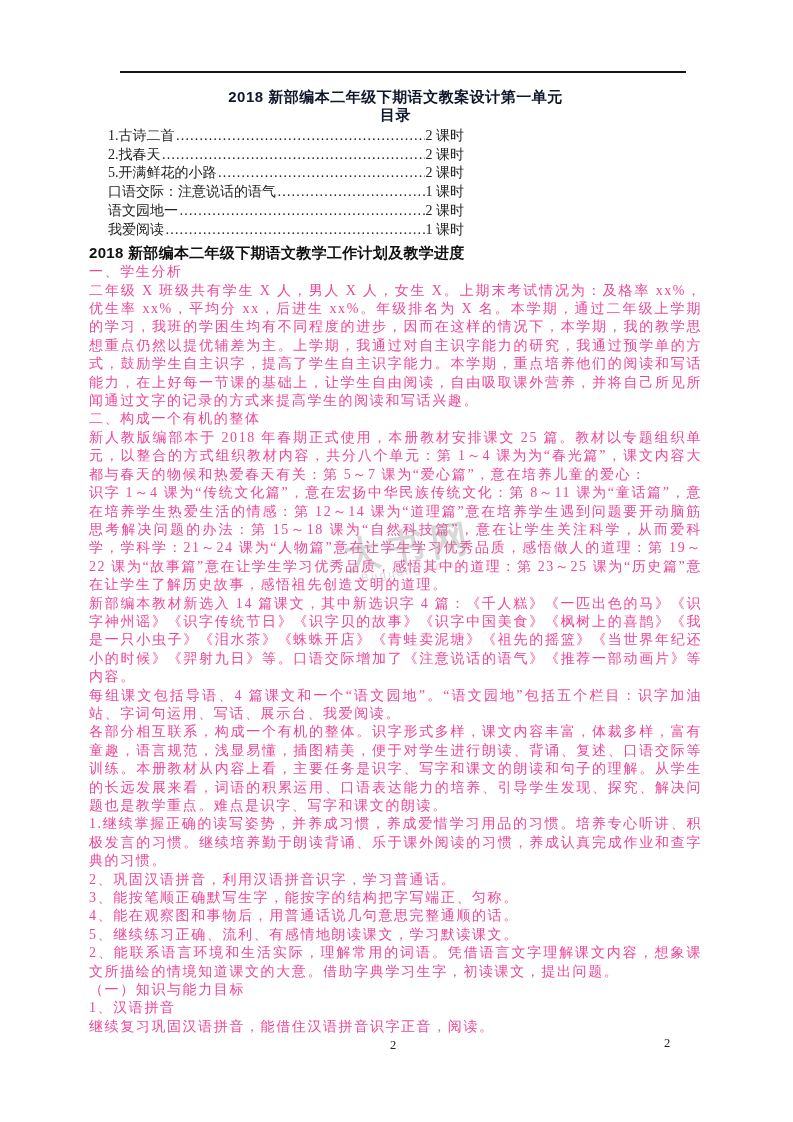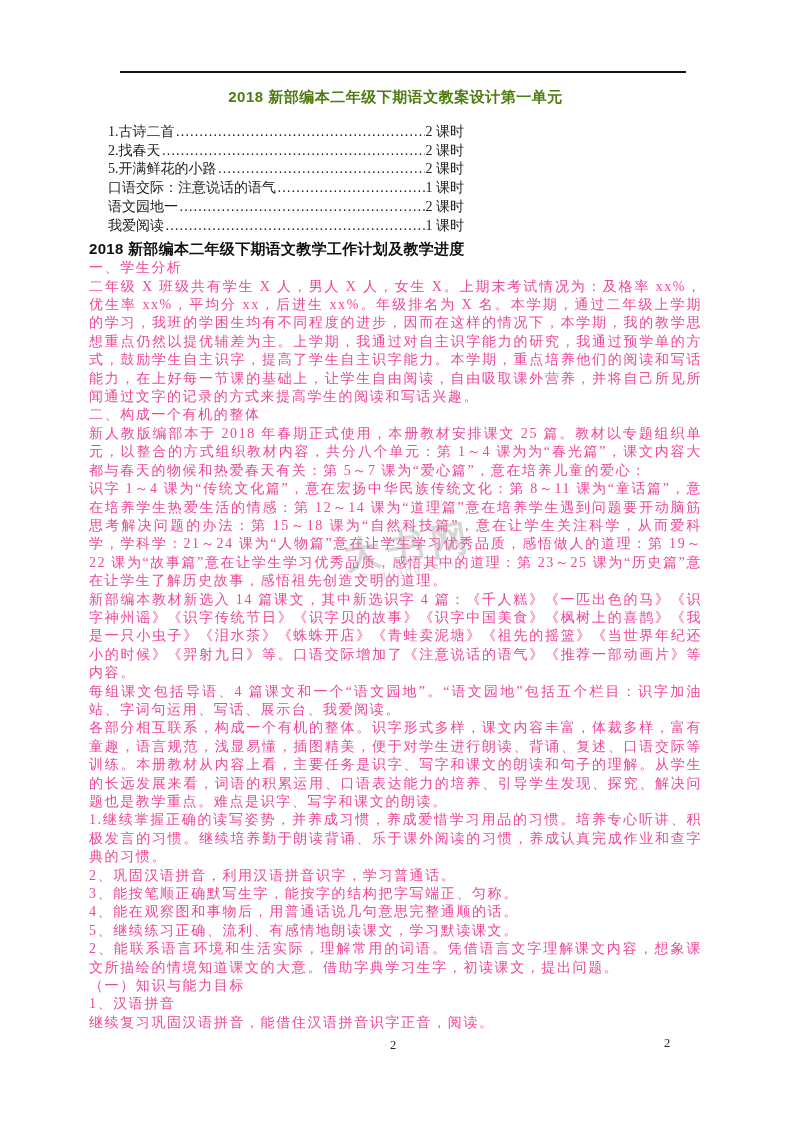--- a/index.html
+++ b/index.html
@@ -11,23 +11,23 @@
   .header-rule{
     position:absolute;left:120px;top:71px;width:566px;height:2px;
     background:#141414;
   }
   .doc{
     position:absolute;left:89px;top:88px;width:613px;
   }
   .doc-title,.toc-title{
     text-align:center;font-weight:bold;font-size:15px;line-height:18px;
     font-family:"Liberation Sans","DejaVu Sans",sans-serif;
-    color:#4d7c0f;letter-spacing:0.5px;white-space:nowrap;
+    color:#0f172a;letter-spacing:0.5px;white-space:nowrap;
   }
-  .toc{margin-left:19px;width:356px;margin-top:17px;}
+  .toc{margin-left:19px;width:356px;margin-top:3px;}
   .toc-row{
     display:flex;align-items:baseline;font-size:14px;line-height:18.7px;
     color:#222;white-space:nowrap;
   }
   .toc-label{flex:0 0 auto;}
   .toc-dots{
     flex:1 1 auto;overflow:hidden;white-space:nowrap;
     letter-spacing:0;color:#222;margin:0 1px;
   }
   .toc-sessions{flex:0 0 auto;text-align:right;}
@@ -60,20 +60,21 @@
   .page-number.center{left:390px;top:1038px;}
   .page-number.corner{left:664px;top:1036px;}
 </style>
 </head>
 <body>
 
 <div class="header-rule"></div>
 
 <div class="doc">
   <div class="doc-title">2018 新部编本二年级下期语文教案设计第一单元</div>
+  <div class="toc-title">目录</div>
   <div class="toc">
       <div class="toc-row">
         <span class="toc-label">1.古诗二首 </span>
         <span class="toc-dots">………………………………………………………………………………………………………………………………………………………………</span>
         <span class="toc-sessions">2 课时</span>
       </div>
       <div class="toc-row">
         <span class="toc-label">2.找春天</span>
         <span class="toc-dots">………………………………………………………………………………………………………………………………………………………………</span>
         <span class="toc-sessions">2 课时</span>

